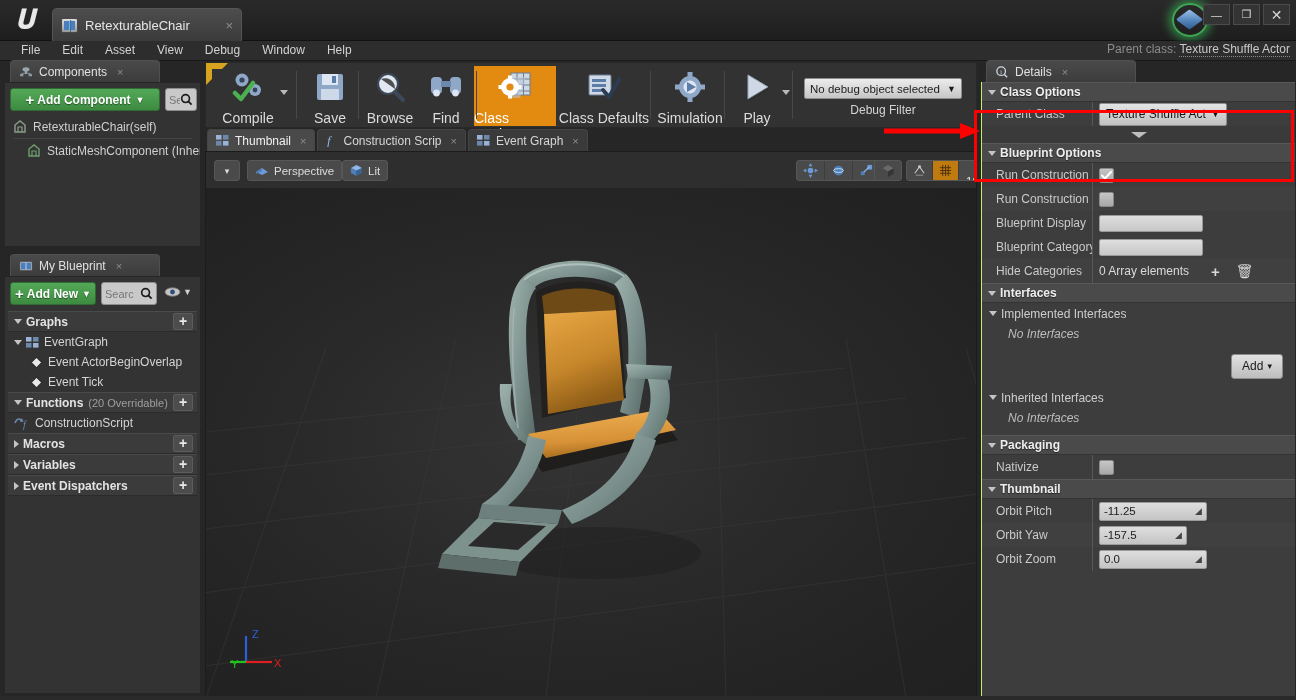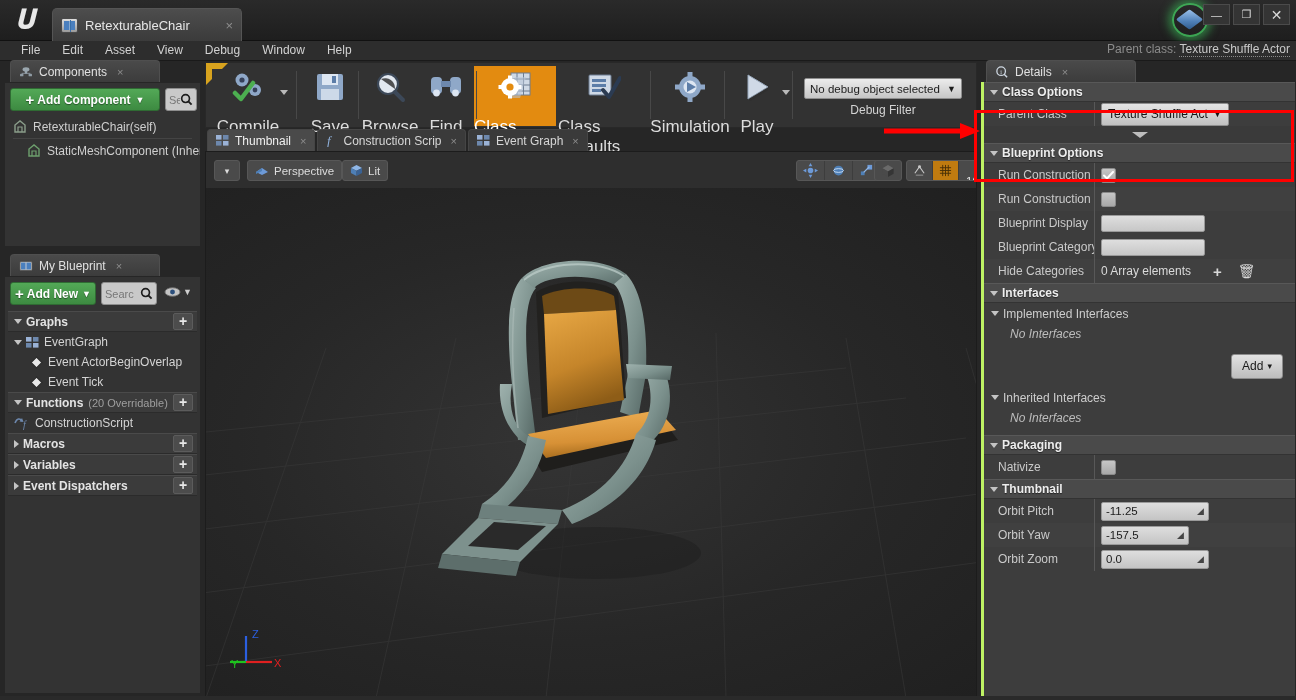--- a/index.html
+++ b/index.html
@@ -138,21 +138,21 @@
   }
   #toolbar::before {
     content:""; position:absolute; left:0; top:0; width:10px; height:10px;
     border-left: 6px solid #d8a31e; border-bottom: 6px solid transparent;
     border-top: 6px solid #d8a31e; border-right: 6px solid transparent;
   }
   .tb-btn {
     position: absolute; top: 3px; height: 60px; display: flex; flex-direction: column;
     align-items: center; justify-content: flex-start; padding-top: 5px;
   }
-  .tb-btn .cap { color: #dcdcdc; font-size: 17px; margin-top: 14px; }
+  .tb-btn .cap { color: #dcdcdc; font-size: 14px; margin-top: 7px; }
   .tb-btn.sel { background: #e38b10; }
   .tb-btn.sel .cap { color: #fff; }
   .tb-div { position: absolute; top: 8px; width: 1px; height: 48px; background: #484848; }
   .tb-caret { width:0;height:0;border-left:4px solid transparent;border-right:4px solid transparent;border-top:5px solid #b9b9b9; }
 
   .debug-select {
     position: absolute; left: 804px; top: 78px; width: 158px; height: 21px;
     background: linear-gradient(180deg,#ececec,#c6c6c6); border: 1px solid #8e8e8e; border-radius: 2px;
     display: flex; align-items: center; padding: 0 5px; color: #1c1c1c; font-size: 11.5px;
   }
@@ -185,21 +185,21 @@
 
   .vp-scene {
     position: absolute; left: 0; top: 36px; width: 772px; height: 510px;
     background: radial-gradient(ellipse at 46% 50%, #343434 0%, #272727 55%, #202020 100%);
   }
   .axis-gizmo { position: absolute; left: 22px; bottom: 20px; width: 60px; height: 52px; }
 
   
   #details-panel {
     position: absolute; left: 981px; top: 82px; width: 314px; height: 615px;
-    background: #3d3d3d; border-left: 3px solid #bef264;
+    background: #3d3d3d; border-left: 1px solid #bef264;
   }
   .det-search {
     position: absolute; left: 984px; top: 88px; width: 242px; height: 20px;
     background: #b4b4b4; border: 1px solid #8a8a8a; border-radius: 2px;
     display: flex; align-items: center; padding: 0 5px; color: #555; font-size: 12px;
   }
   .det-gridbtn {
     position: absolute; left: 1235px; top: 86px; width: 26px; height: 24px;
     background: linear-gradient(180deg,#d8d8d8,#b3b3b3); border: 1px solid #8a8a8a; border-radius: 2px;
     display:flex; align-items:center; justify-content:center;

